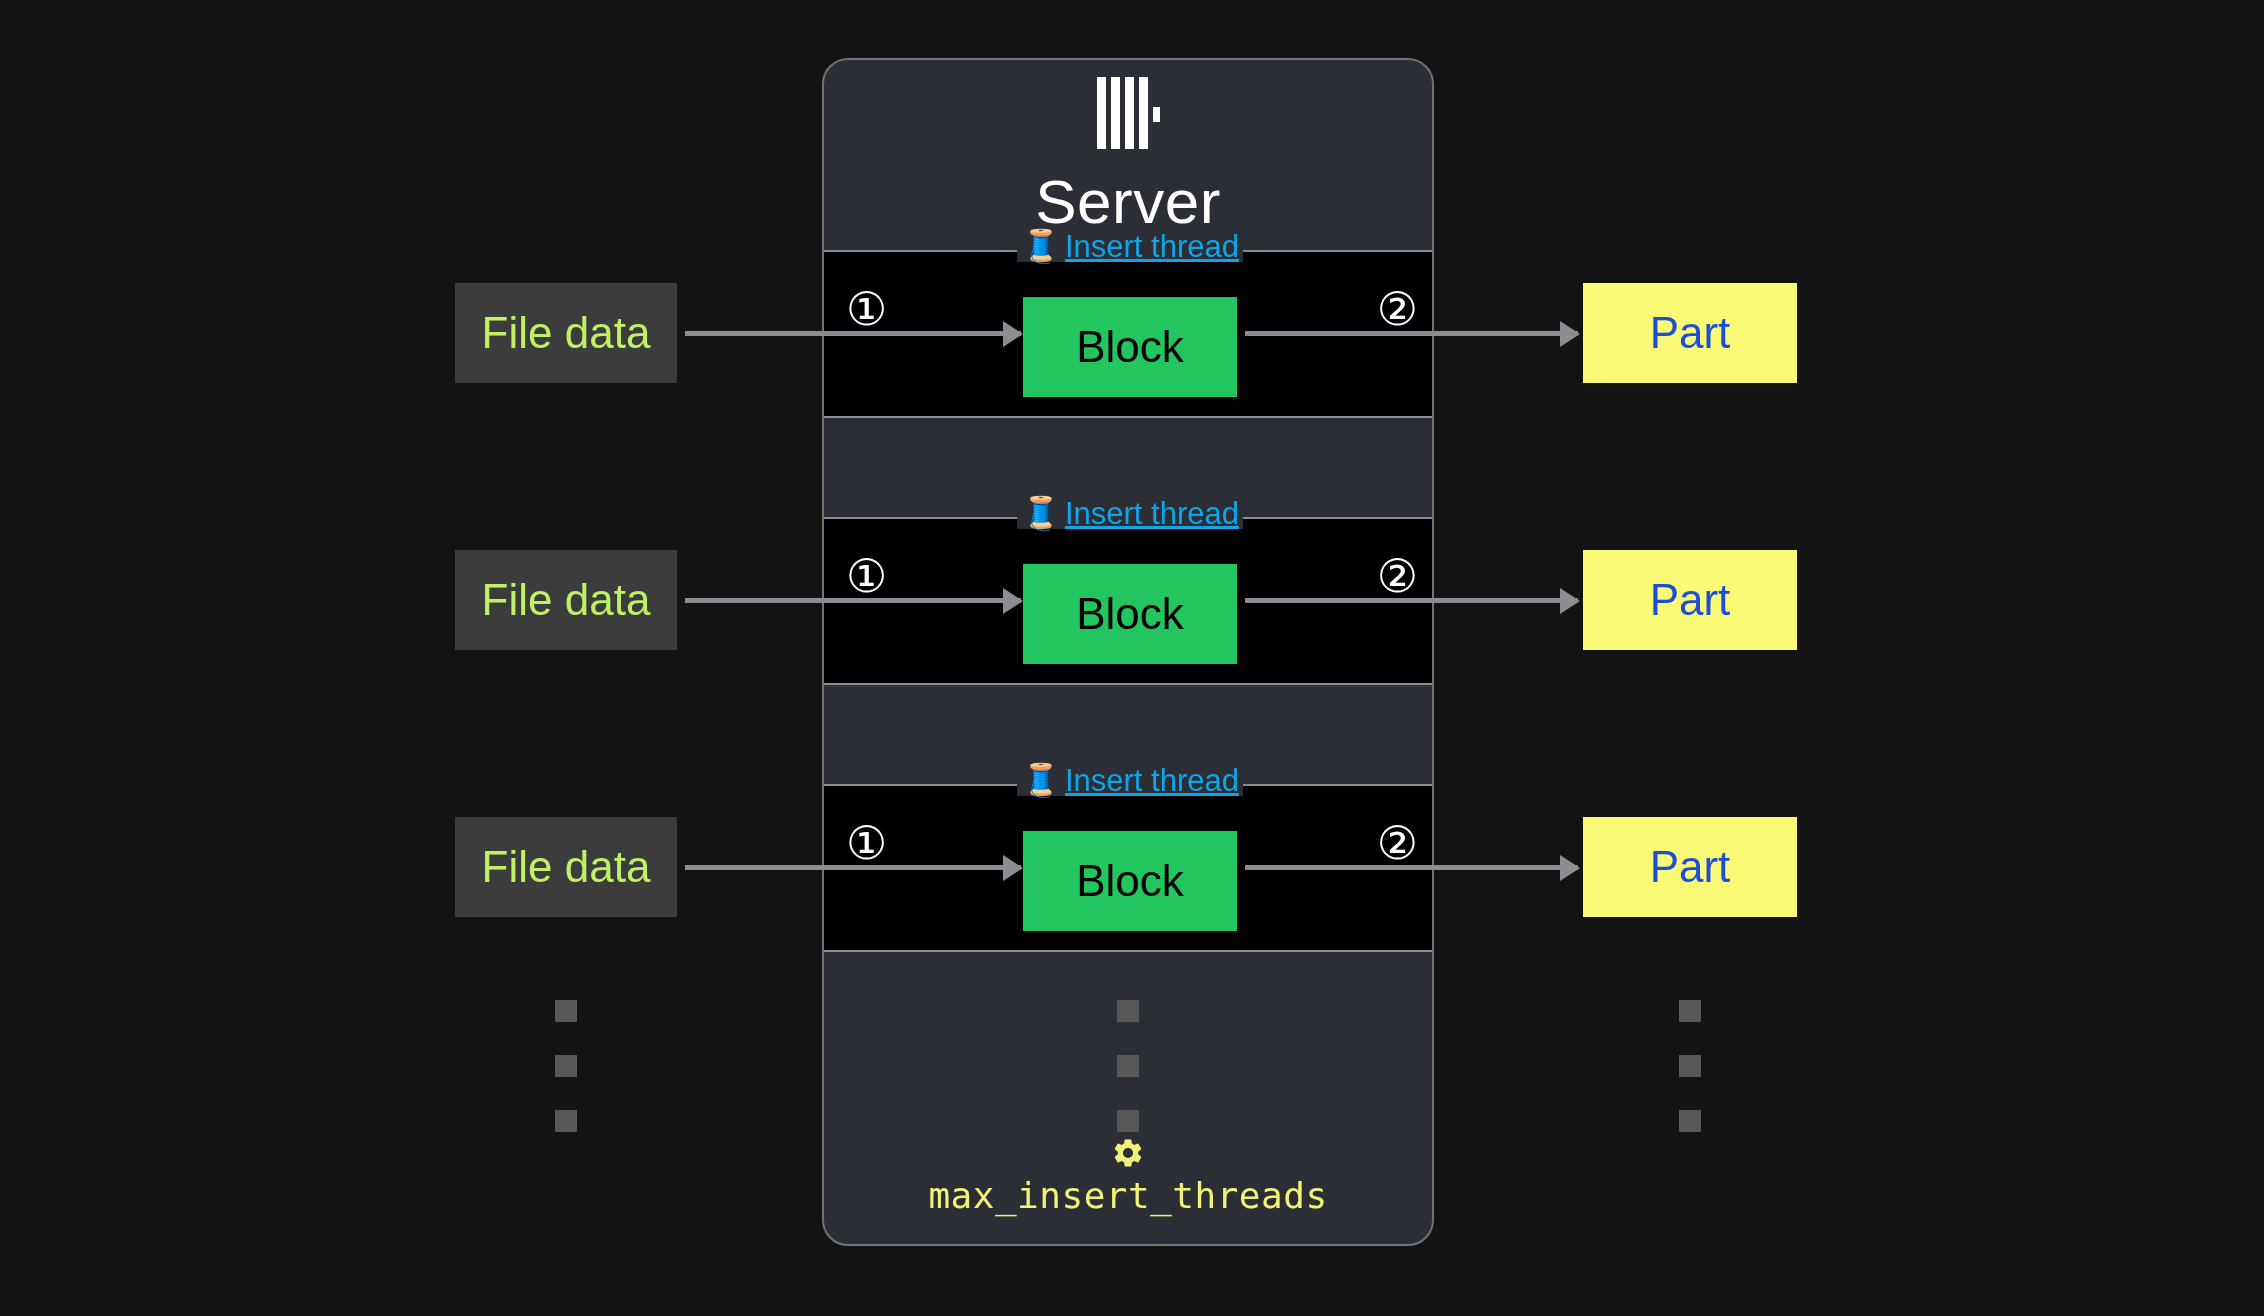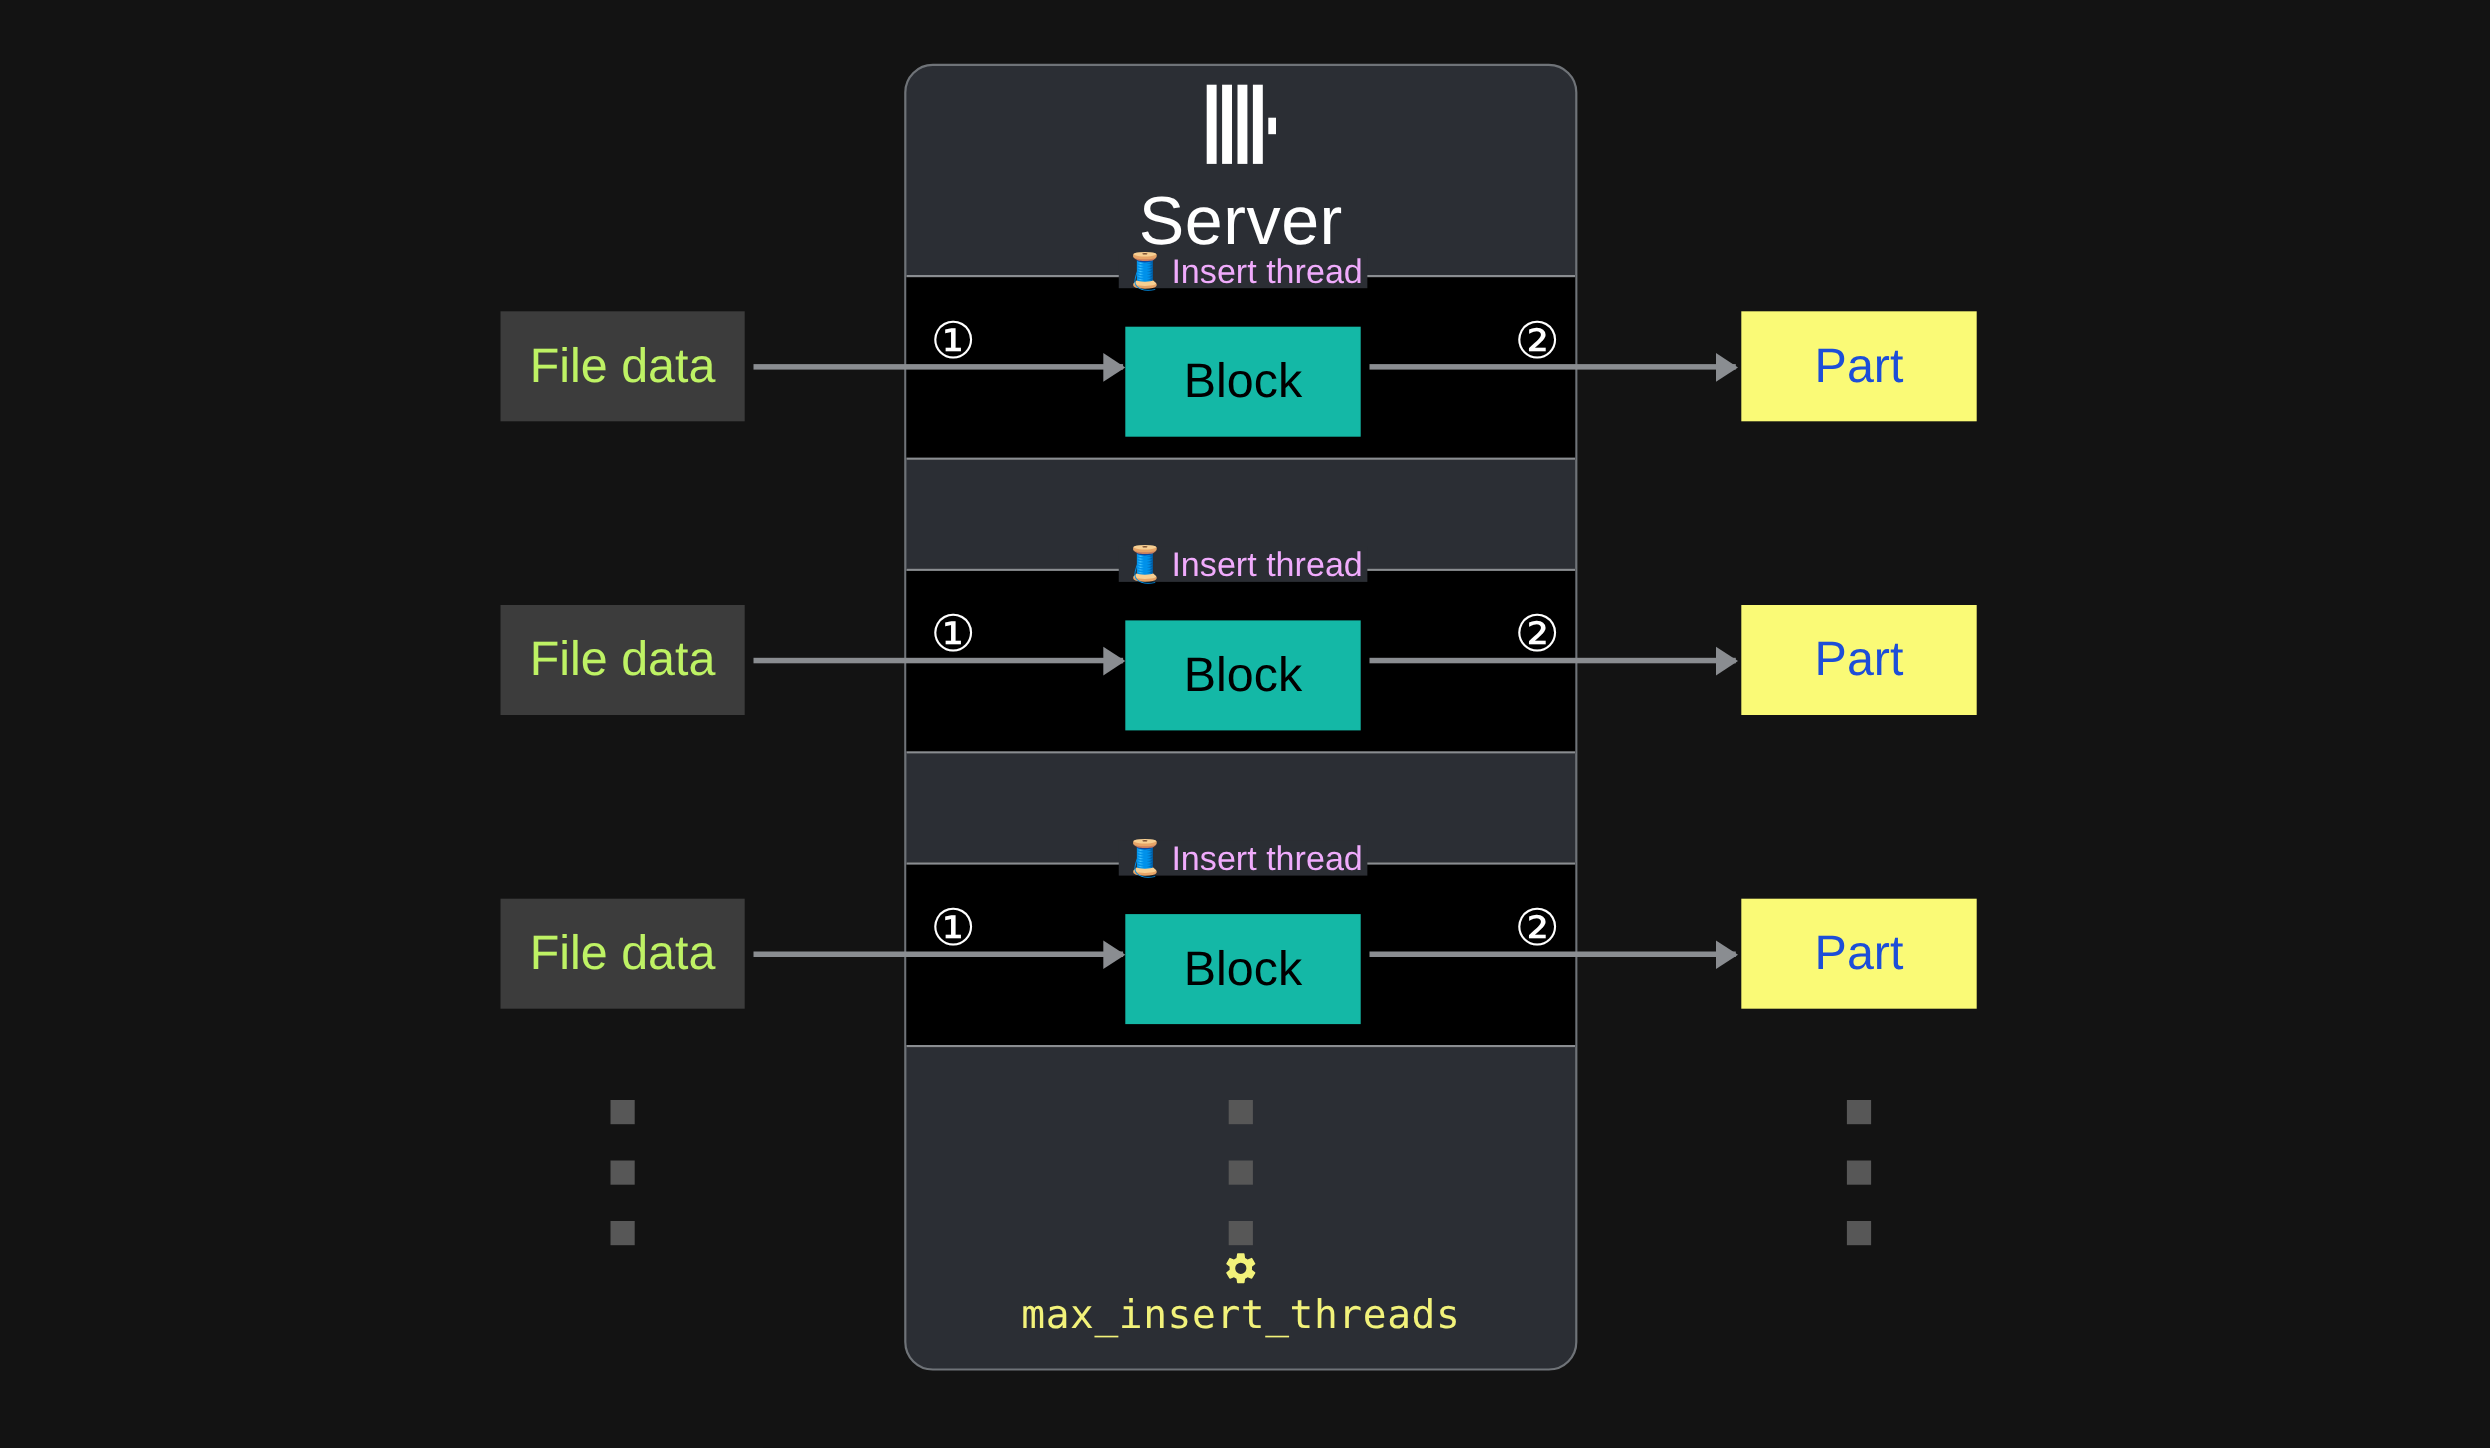--- a/index.html
+++ b/index.html
@@ -105,43 +105,44 @@
     background: #2b2e34;
     padding: 0 4px;
     white-space: nowrap;
     z-index: 3;
   }
   .thread-label .spool {
     font-size: 32px;
     line-height: 1;
   }
   .thread-label .tl-text {
-    color: #f0abfc;
+    color: #0ea5e9;
     font-size: 31px;
     line-height: 1;
+    text-decoration: underline;
   }
 
   .circ-num {
     position: absolute;
     color: #ffffff;
     font-size: 46px;
     line-height: 1;
     z-index: 4;
   }
   .circ-num.left  { left: 24px;  top: 34px; }
   .circ-num.right { right: 20px; top: 34px; }
 
   .block-box {
     position: absolute;
     left: 50%;
     transform: translateX(-50%);
     top: 45px;
     width: 214px;
     height: 100px;
-    background: #14b8a6;
+    background: #22c55e;
     display: flex;
     align-items: center;
     justify-content: center;
     z-index: 3;
   }
   .block-box .bb-label {
     color: #000000;
     font-size: 44px;
     line-height: 1;
   }

